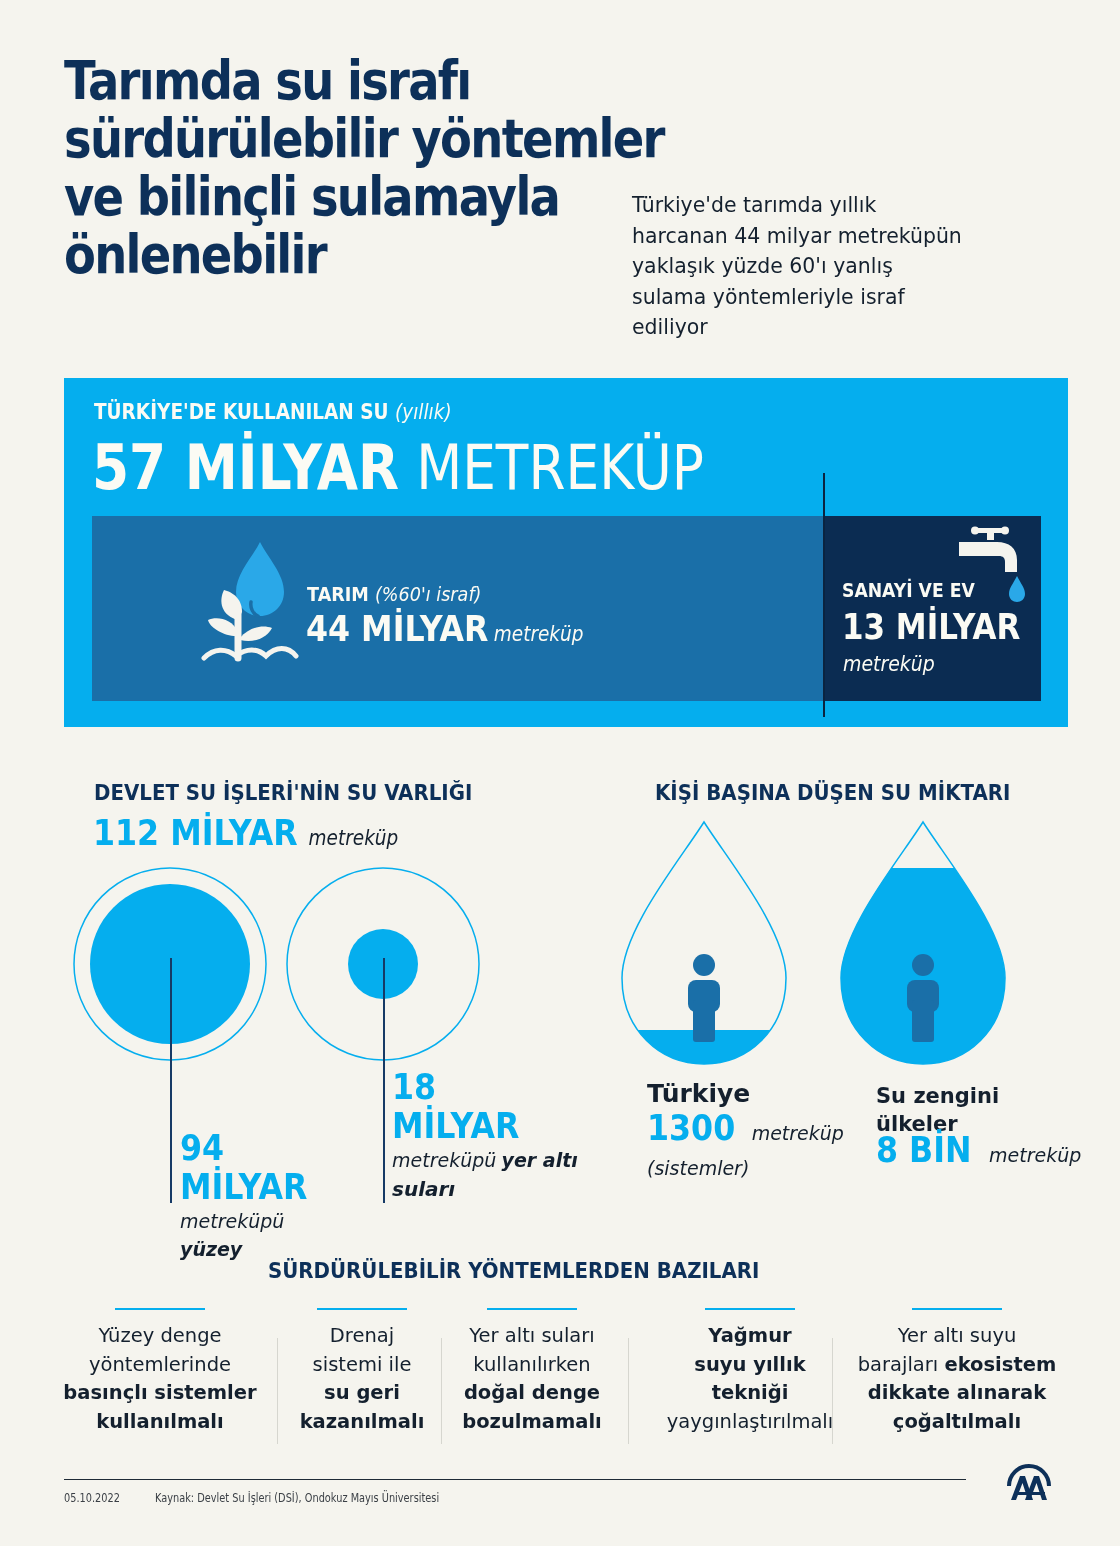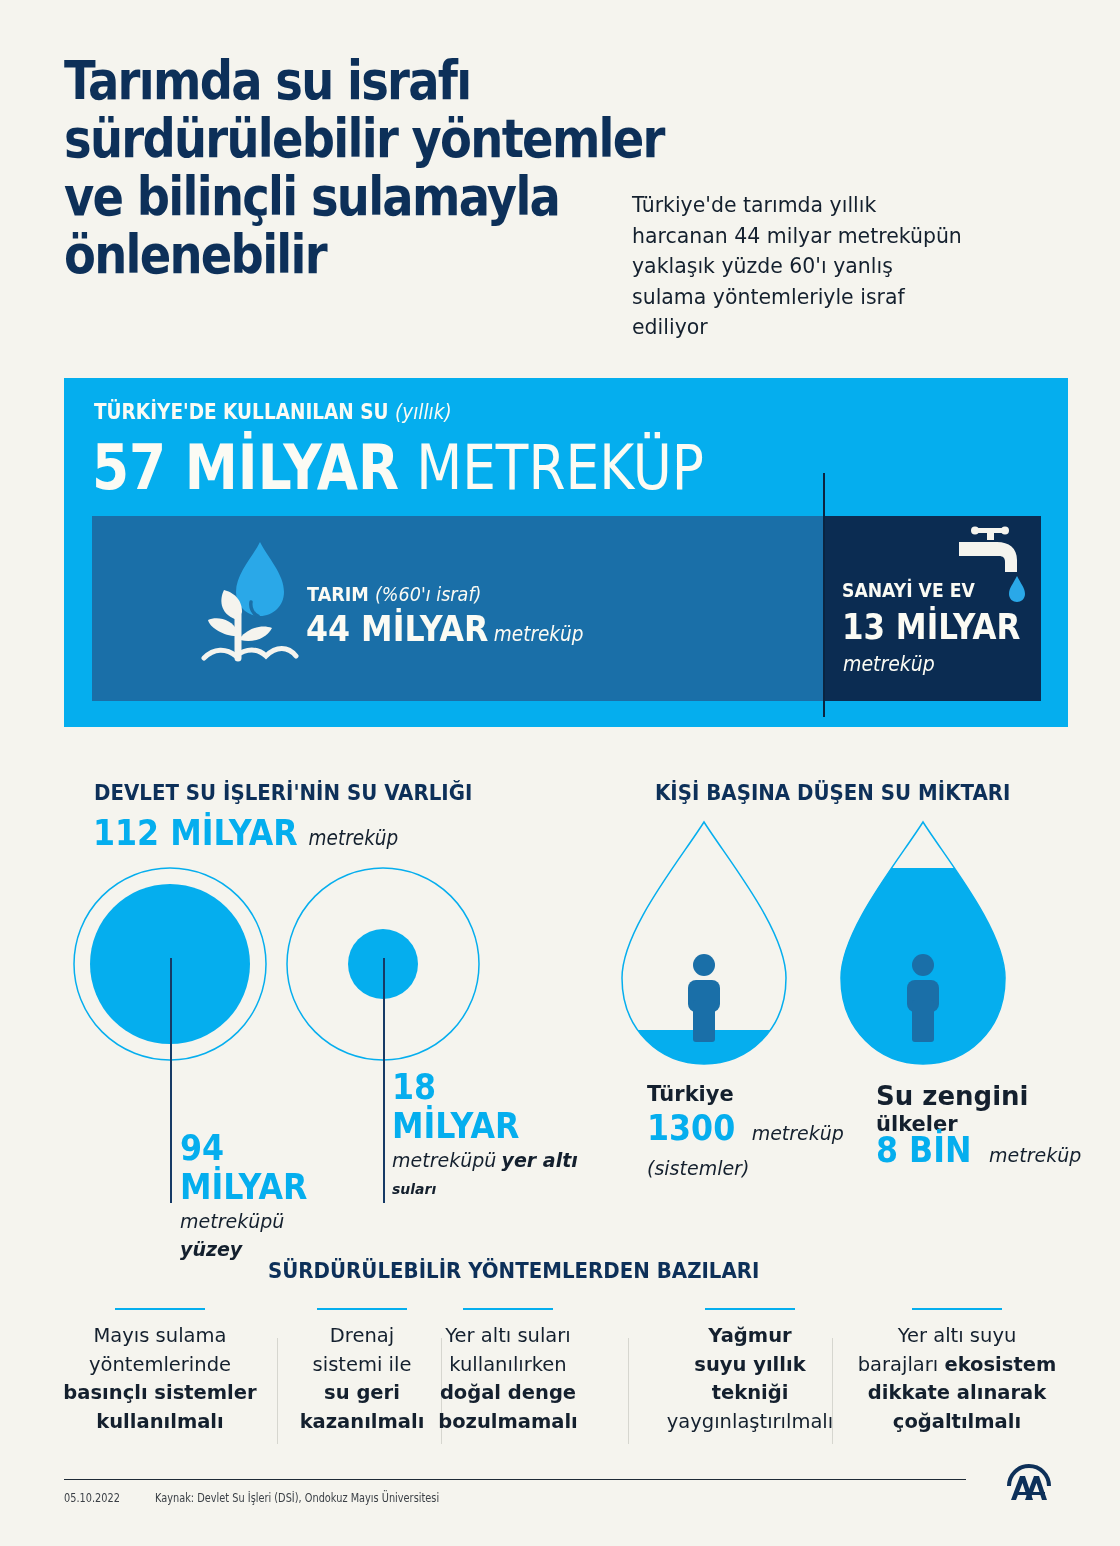--- a/index.html
+++ b/index.html
@@ -224,21 +224,21 @@
   <div class="dark-bold" style="font-size:19px;font-style:italic;line-height:28px">yüzey</div>
 </div>
 
 <div class="abs" style="left:392px;top:1068px">
   <div class="big-blue" style="font-size:36px;line-height:38px">18</div>
   <div class="big-blue" style="font-size:36px;line-height:40px">MİLYAR</div>
   <div style="font-size:19px;line-height:28px;white-space:nowrap">
     <span class="unit-it">metreküpü</span>
     <span class="dark-bold" style="font-style:italic">yer altı</span>
   </div>
-  <div class="dark-bold" style="font-size:14px;font-style:italic;line-height:28px">suları</div>
+  <div class="dark-bold" style="font-size:20px;font-style:italic;line-height:28px">suları</div>
 </div>
 
 <div class="abs h-section" style="left:655px;top:780px">KİŞİ BAŞINA DÜŞEN SU MİKTARI</div>
 
 <svg class="abs" style="left:620px;top:820px" width="440" height="250" viewBox="0 0 440 250">
   <defs>
     <clipPath id="d1">
         <path d="M84 2 C60 40 2 110 2 158 C2 210 40 244 84 244 C128 244 166 210 166 158 C166 110 108 40 84 2 Z"></path>
       </clipPath>
     <clipPath id="d2">
@@ -257,58 +257,58 @@
   <rect x="215" y="48" width="175" height="200" fill="#05aeee" clip-path="url(#d2)"></rect>
   <path d="M303 2 C279 40 221 110 221 158 C221 210 259 244 303 244 C347 244 385 210 385 158 C385 110 327 40 303 2 Z" fill="none" stroke="#05aeee" stroke-width="1.5"></path>
   <g fill="#1a6fa8">
     <circle cx="303" cy="145" r="11"></circle>
     <rect x="287" y="160" width="32" height="32" rx="8"></rect>
     <rect x="292" y="180" width="22" height="42" rx="3"></rect>
   </g>
 </svg>
 
 <div class="abs" style="left:647px;top:1080px">
-  <div class="dark-bold" style="font-size:21px;line-height:28px">Türkiye</div>
+  <div class="dark-bold" style="font-size:25px;line-height:28px">Türkiye</div>
   <div style="white-space:nowrap;line-height:40px">
     <span class="big-blue" style="font-size:36px;display:inline-block">1300</span>
     <span class="unit-it" style="font-size:19px">metreküp</span>
   </div>
   <div class="unit-it" style="font-size:19px;line-height:26px">(sistemler)</div>
 </div>
 
 <div class="abs" style="left:876px;top:1082px">
-  <div class="dark-bold" style="font-size:26px;line-height:28px">Su zengini</div>
+  <div class="dark-bold" style="font-size:21px;line-height:28px">Su zengini</div>
   <div class="dark-bold" style="font-size:21px;line-height:28px">ülkeler</div>
   <div style="white-space:nowrap;line-height:24px">
     <span class="big-blue" style="font-size:36px;display:inline-block">8 BİN</span>
     <span class="unit-it" style="font-size:19px">metreküp</span>
   </div>
 </div>
 
 <div class="abs h-section methods-title">SÜRDÜRÜLEBİLİR YÖNTEMLERDEN BAZILARI</div>
 
 <div class="abs method" style="left:60px;width:200px">
   <div class="ul"></div>
-  <div>Mayıs sulama</div>
+  <div>Yüzey denge</div>
   <div>yöntemlerinde</div>
   <div><b>basınçlı sistemler</b></div>
   <div><b>kullanılmalı</b></div>
 </div>
 <div class="abs col-sep" style="left:277px"></div>
 
 <div class="abs method" style="left:282px;width:160px">
   <div class="ul"></div>
   <div>Drenaj</div>
   <div>sistemi ile</div>
   <div><b>su geri</b></div>
   <div><b>kazanılmalı</b></div>
 </div>
 <div class="abs col-sep" style="left:441px"></div>
 
-<div class="abs method" style="left:422px;width:172px">
+<div class="abs method" style="left:446px;width:172px">
   <div class="ul"></div>
   <div>Yer altı suları</div>
   <div>kullanılırken</div>
   <div><b>doğal denge</b></div>
   <div><b>bozulmamalı</b></div>
 </div>
 <div class="abs col-sep" style="left:628px"></div>
 
 <div class="abs method" style="left:652px;width:196px">
   <div class="ul"></div>

